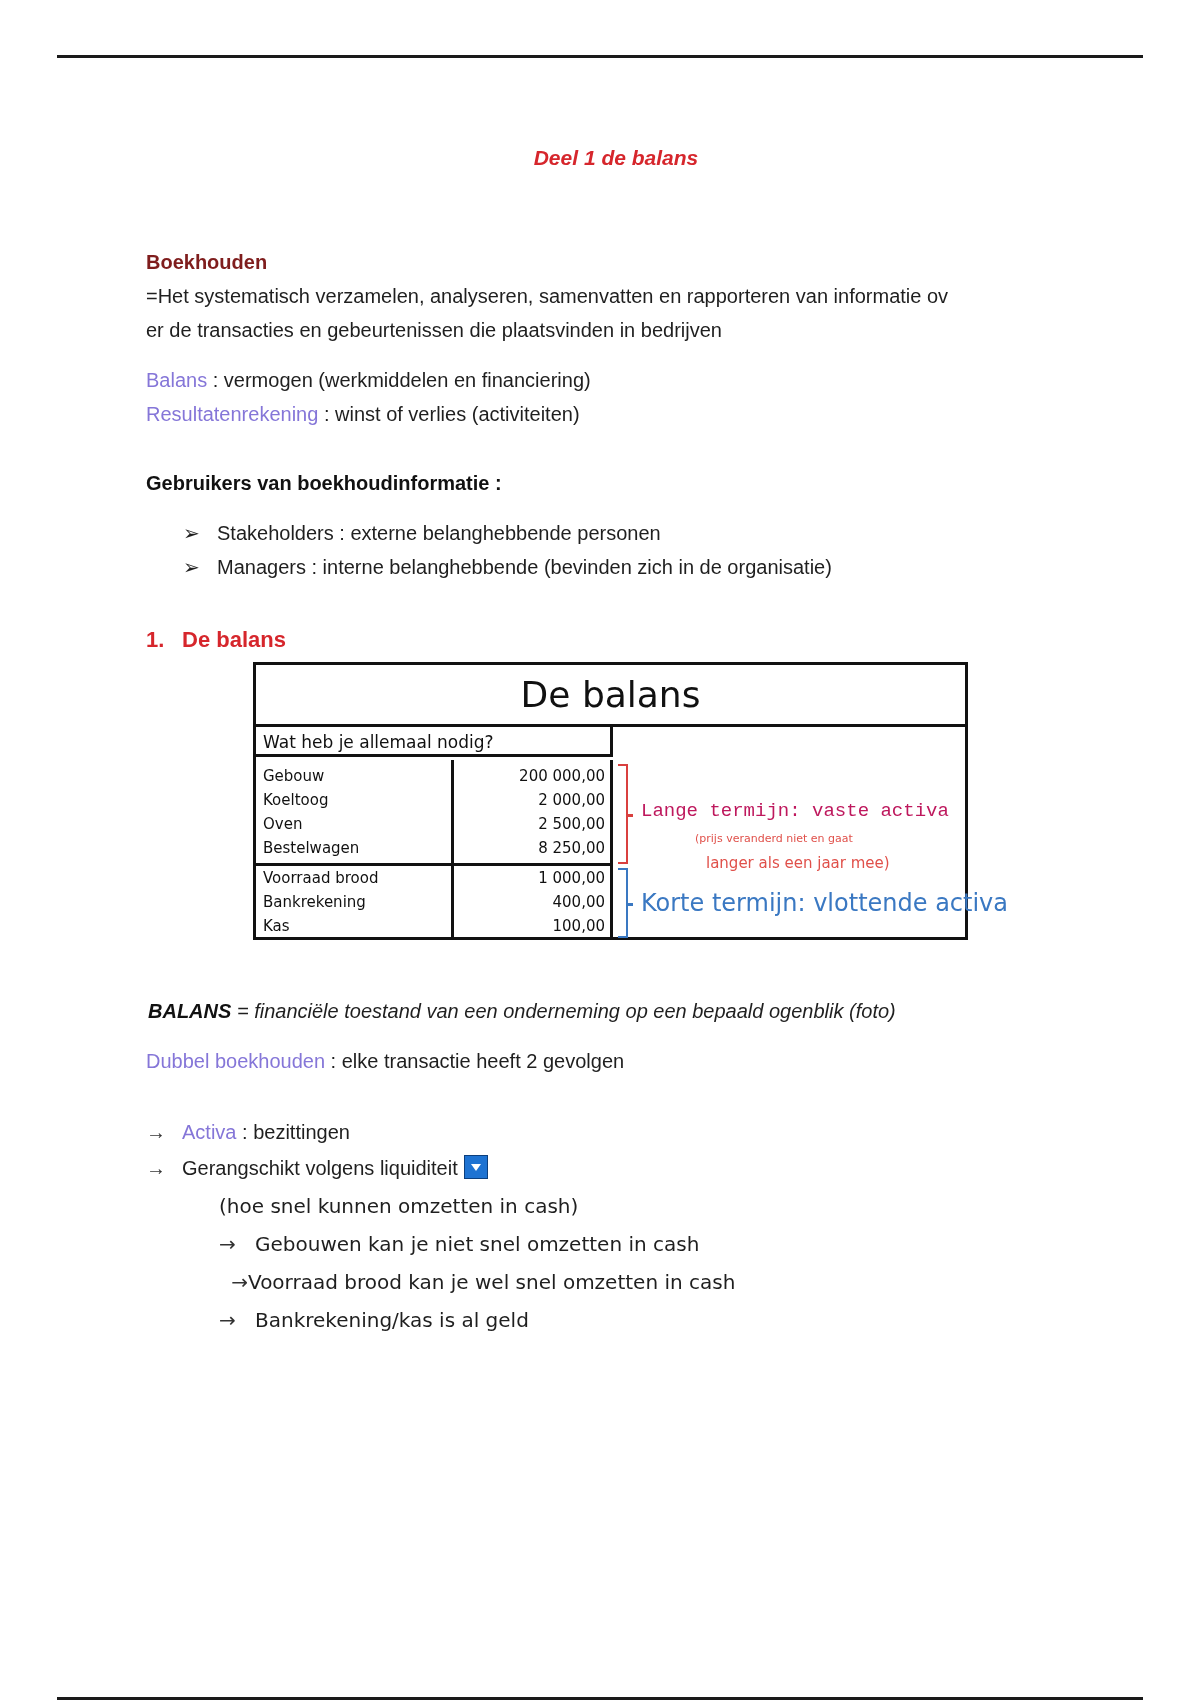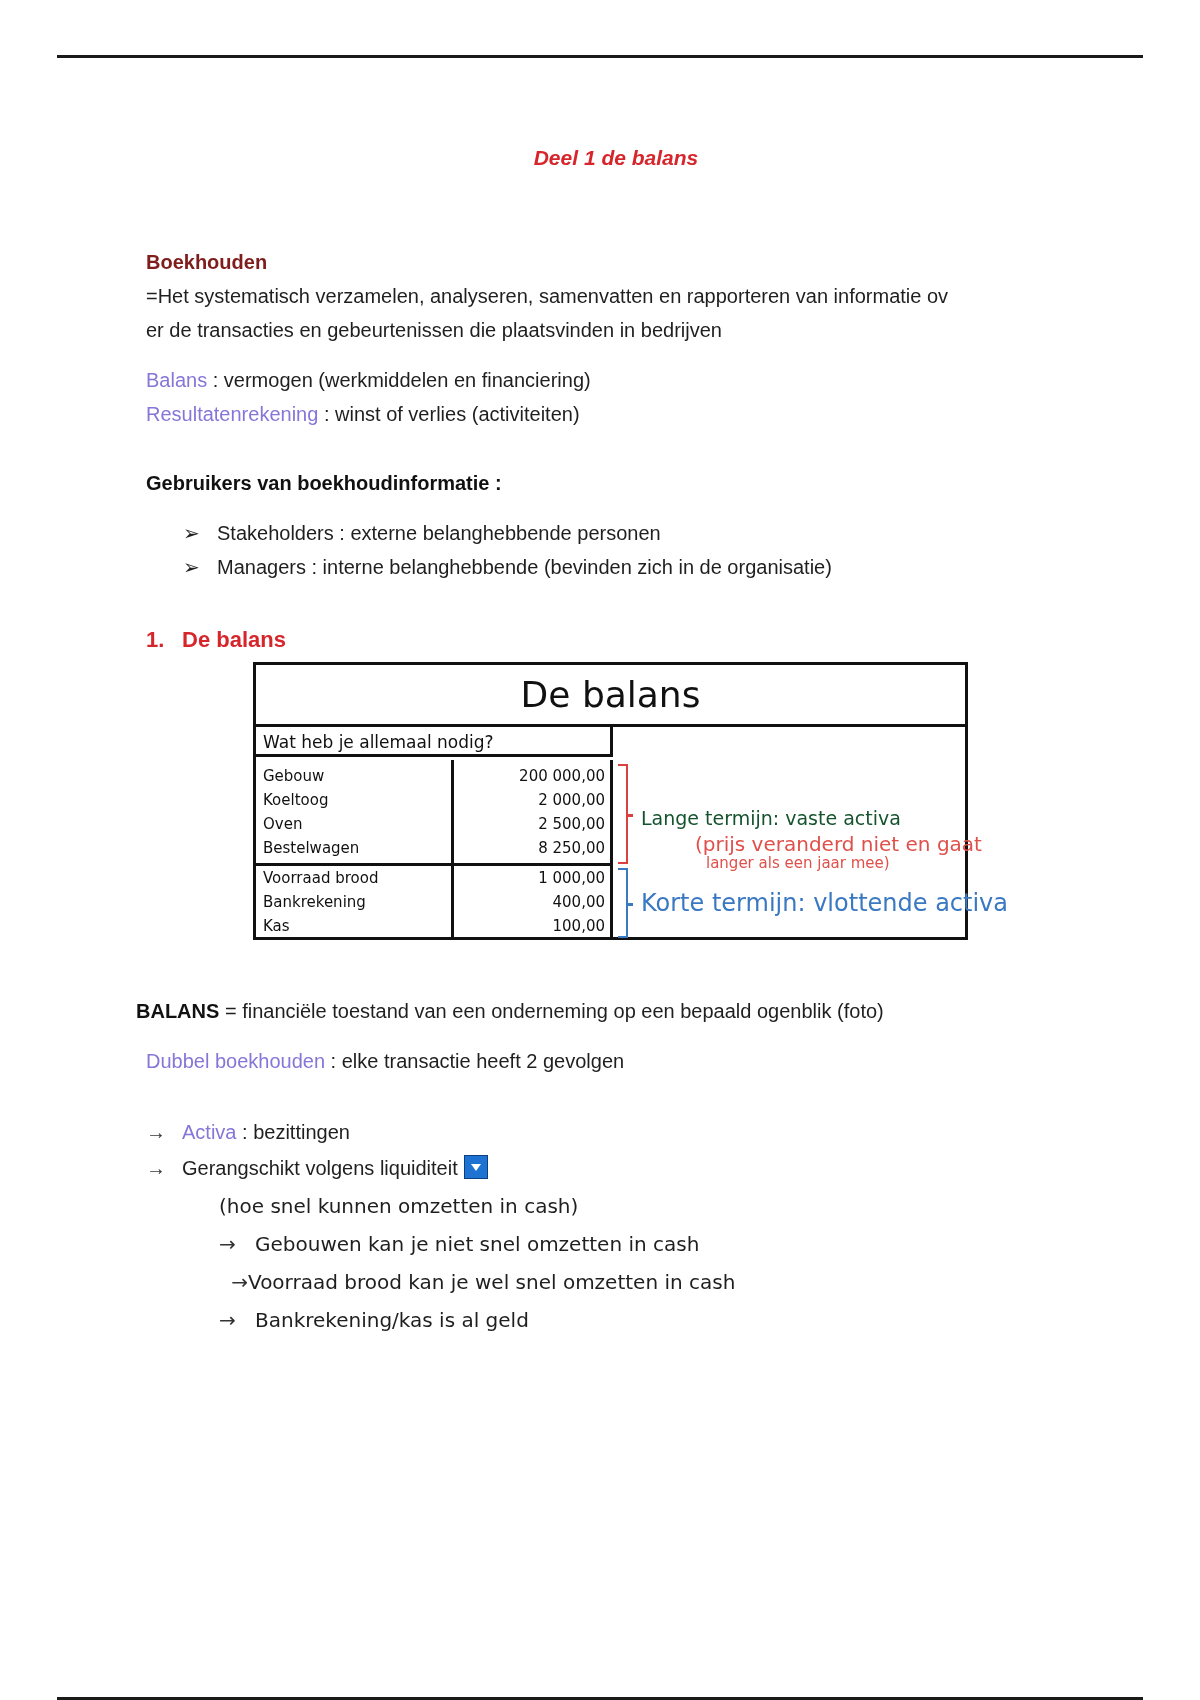--- a/index.html
+++ b/index.html
@@ -95,29 +95,29 @@
       </div>
       <div class="colval">
         <div class="cell">1 000,00</div>
         <div class="cell">400,00</div>
         <div class="cell">100,00</div>
       </div>
     </div>
   </div>
 
   <div class="bracket" style="left:362px; top:99px; height:100px; color:#d9403f; border-color:#d9403f;"></div>
-  <div class="ann" style="left:385px; top:142px; font-size:19px; color:#14532d;">Lange termijn: vaste activa</div>
-  <div class="ann" style="left:439px; top:167px; font-size:20px; color:#e0504a;">(prijs veranderd niet en gaat</div>
+  <div class="ann" style="left:385px; top:135px; font-size:19px; color:#be185d;font-family:Liberation Mono, monospace;">Lange termijn: vaste activa</div>
+  <div class="ann" style="left:439px; top:167px; font-size:11px; color:#e0504a;">(prijs veranderd niet en gaat</div>
   <div class="ann" style="left:450px; top:189px; font-size:15px; color:#e0504a;">langer als een jaar mee)</div>
 
   <div class="bracket" style="left:362px; top:203px; height:70px; color:#3a78c2; border-color:#3a78c2;"></div>
   <div class="ann" style="left:385px; top:224px; font-size:24px; color:#3a78c2;">Korte termijn: vlottende activa</div>
 </div>
 
-<div class="abs txt" style="left:136px; top:994px;">
+<div class="abs txt" style="left:148px; top:994px;font-style:italic;">
   <span class="bold">BALANS</span><span> = financiële toestand van een onderneming op een bepaald ogenblik (foto)</span>
 </div>
 <div class="abs txt" style="left:146px; top:1044px;">
   <span class="purple">Dubbel boekhouden</span><span> : elke transactie heeft 2 gevolgen</span>
 </div>
 
 <div class="abs txt" style="left:146px; top:1115px;">
   <span class="arrow">→</span><span class="purple">Activa</span><span> : bezittingen</span>
 </div>
 <div class="abs txt" style="left:146px; top:1151px;">

